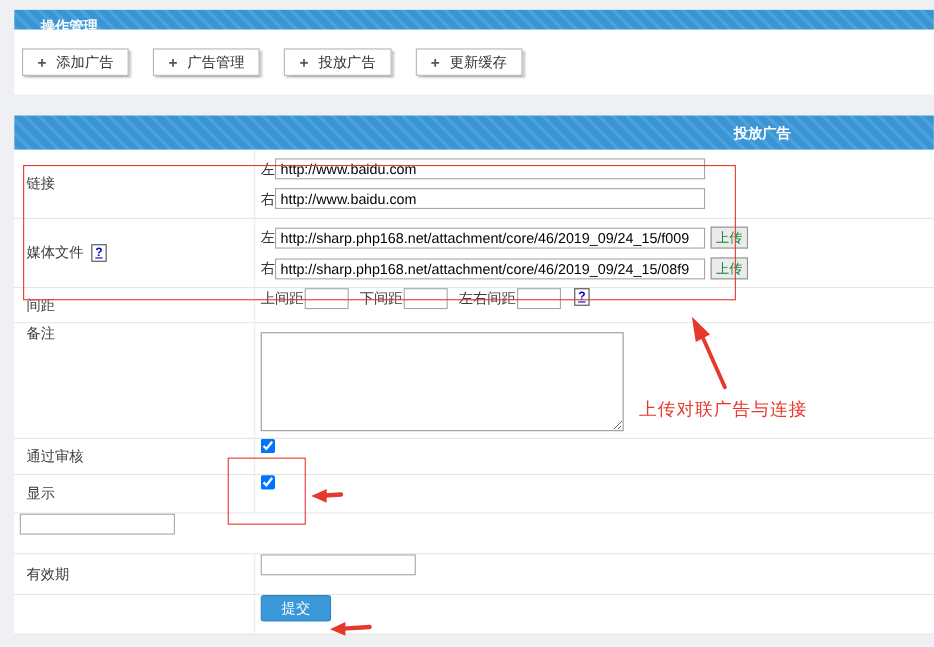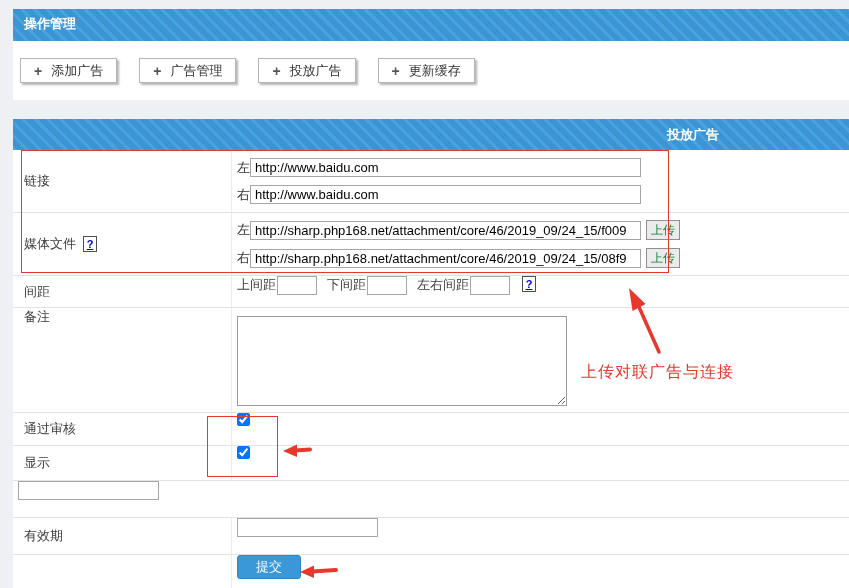--- a/index.html
+++ b/index.html
@@ -9,21 +9,21 @@
     font-family:"Liberation Sans","DejaVu Sans",sans-serif;
     color:#3c3c3c;
   }
   .page{position:absolute;left:13px;top:0;width:836px}
   
   .bar{
     background-color:var(--accent,#3b98d8);
     background-image:repeating-linear-gradient(45deg,rgba(255,255,255,0.09) 0 3px,rgba(0,0,0,0.02) 3px 9px);
     color:#fff;font-size:13px;font-weight:bold;
   }
-  .top-header{margin-top:9px;height:32px;line-height:29px;padding-left:11px}
+  .top-header{margin-top:9px;height:18px;line-height:29px;padding-left:24px}
   
   .toolbar{height:59px;background:#fff;box-sizing:border-box;padding:17px 0 0 7px;display:flex;gap:22px}
   .tb-btn{
     height:25px;padding:0 13px;display:flex;align-items:center;gap:9px;
     background:#fff;border:1px solid #b5b5b5;box-shadow:2px 2px 2px rgba(110,110,110,.5);
     font-size:13px;color:#333;cursor:pointer;font-family:inherit
   }
   .plus{color:#555;font-weight:bold;font-size:14px;line-height:1}
   
   .form-panel{margin-top:19px;background:#fff}

